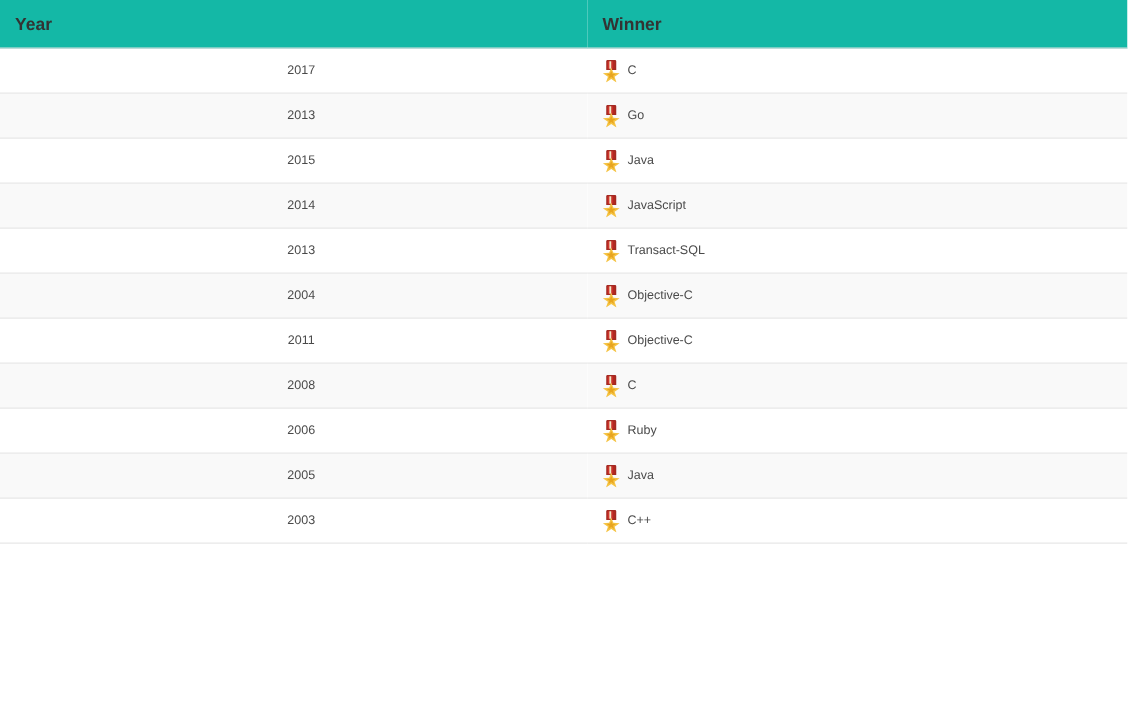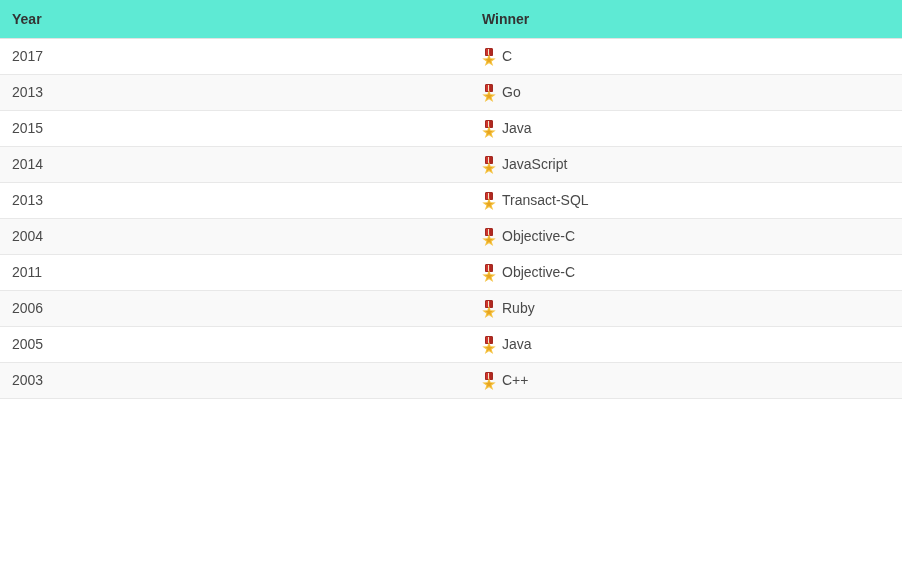--- a/index.html
+++ b/index.html
@@ -20,40 +20,41 @@
   table.results {
     width: 902px;
     border-collapse: collapse;
     table-layout: fixed;
   }
 
   table.results col.col-year  { width: 470px; }
   table.results col.col-win   { width: 432px; }
 
   table.results thead th {
-    background: #5eead4;
+    background: #14b8a6;
     color: #333333;
     font-weight: bold;
     font-size: 14px;
     text-align: left;
     padding: 11px 0 11px 12px;
     border-bottom: 1px solid #e2e2e2;
     height: 16px;
     box-sizing: content-box;
   }
 
   table.results tbody td {
     padding: 0 0 0 12px;
     height: 35px;
     line-height: 35px;
     border-bottom: 1px solid #e8e8e8;
-    font-size: 14px;
+    font-size: 10px;
     color: #4a4a4a;
     white-space: nowrap;
     overflow: hidden;
+    text-align: center;
   }
 
   table.results tbody tr:nth-child(odd)  td { background: #ffffff; }
   table.results tbody tr:nth-child(even) td { background: #f9f9f9; }
 
   .winner-cell {
     display: flex;
     align-items: center;
     height: 35px;
   }
@@ -204,20 +205,33 @@
             <span class="medal-icon">
               <span class="ribbon"></span>
               <span class="star"></span>
               <span class="star-inner"></span>
             </span>
             <span>Objective-C</span>
           </span>
         </td>
       </tr>
       <tr>
+        <td>2008</td>
+        <td>
+          <span class="winner-cell">
+            <span class="medal-icon">
+              <span class="ribbon"></span>
+              <span class="star"></span>
+              <span class="star-inner"></span>
+            </span>
+            <span>C</span>
+          </span>
+        </td>
+      </tr>
+      <tr>
         <td>2006</td>
         <td>
           <span class="winner-cell">
             <span class="medal-icon">
               <span class="ribbon"></span>
               <span class="star"></span>
               <span class="star-inner"></span>
             </span>
             <span>Ruby</span>
           </span>

